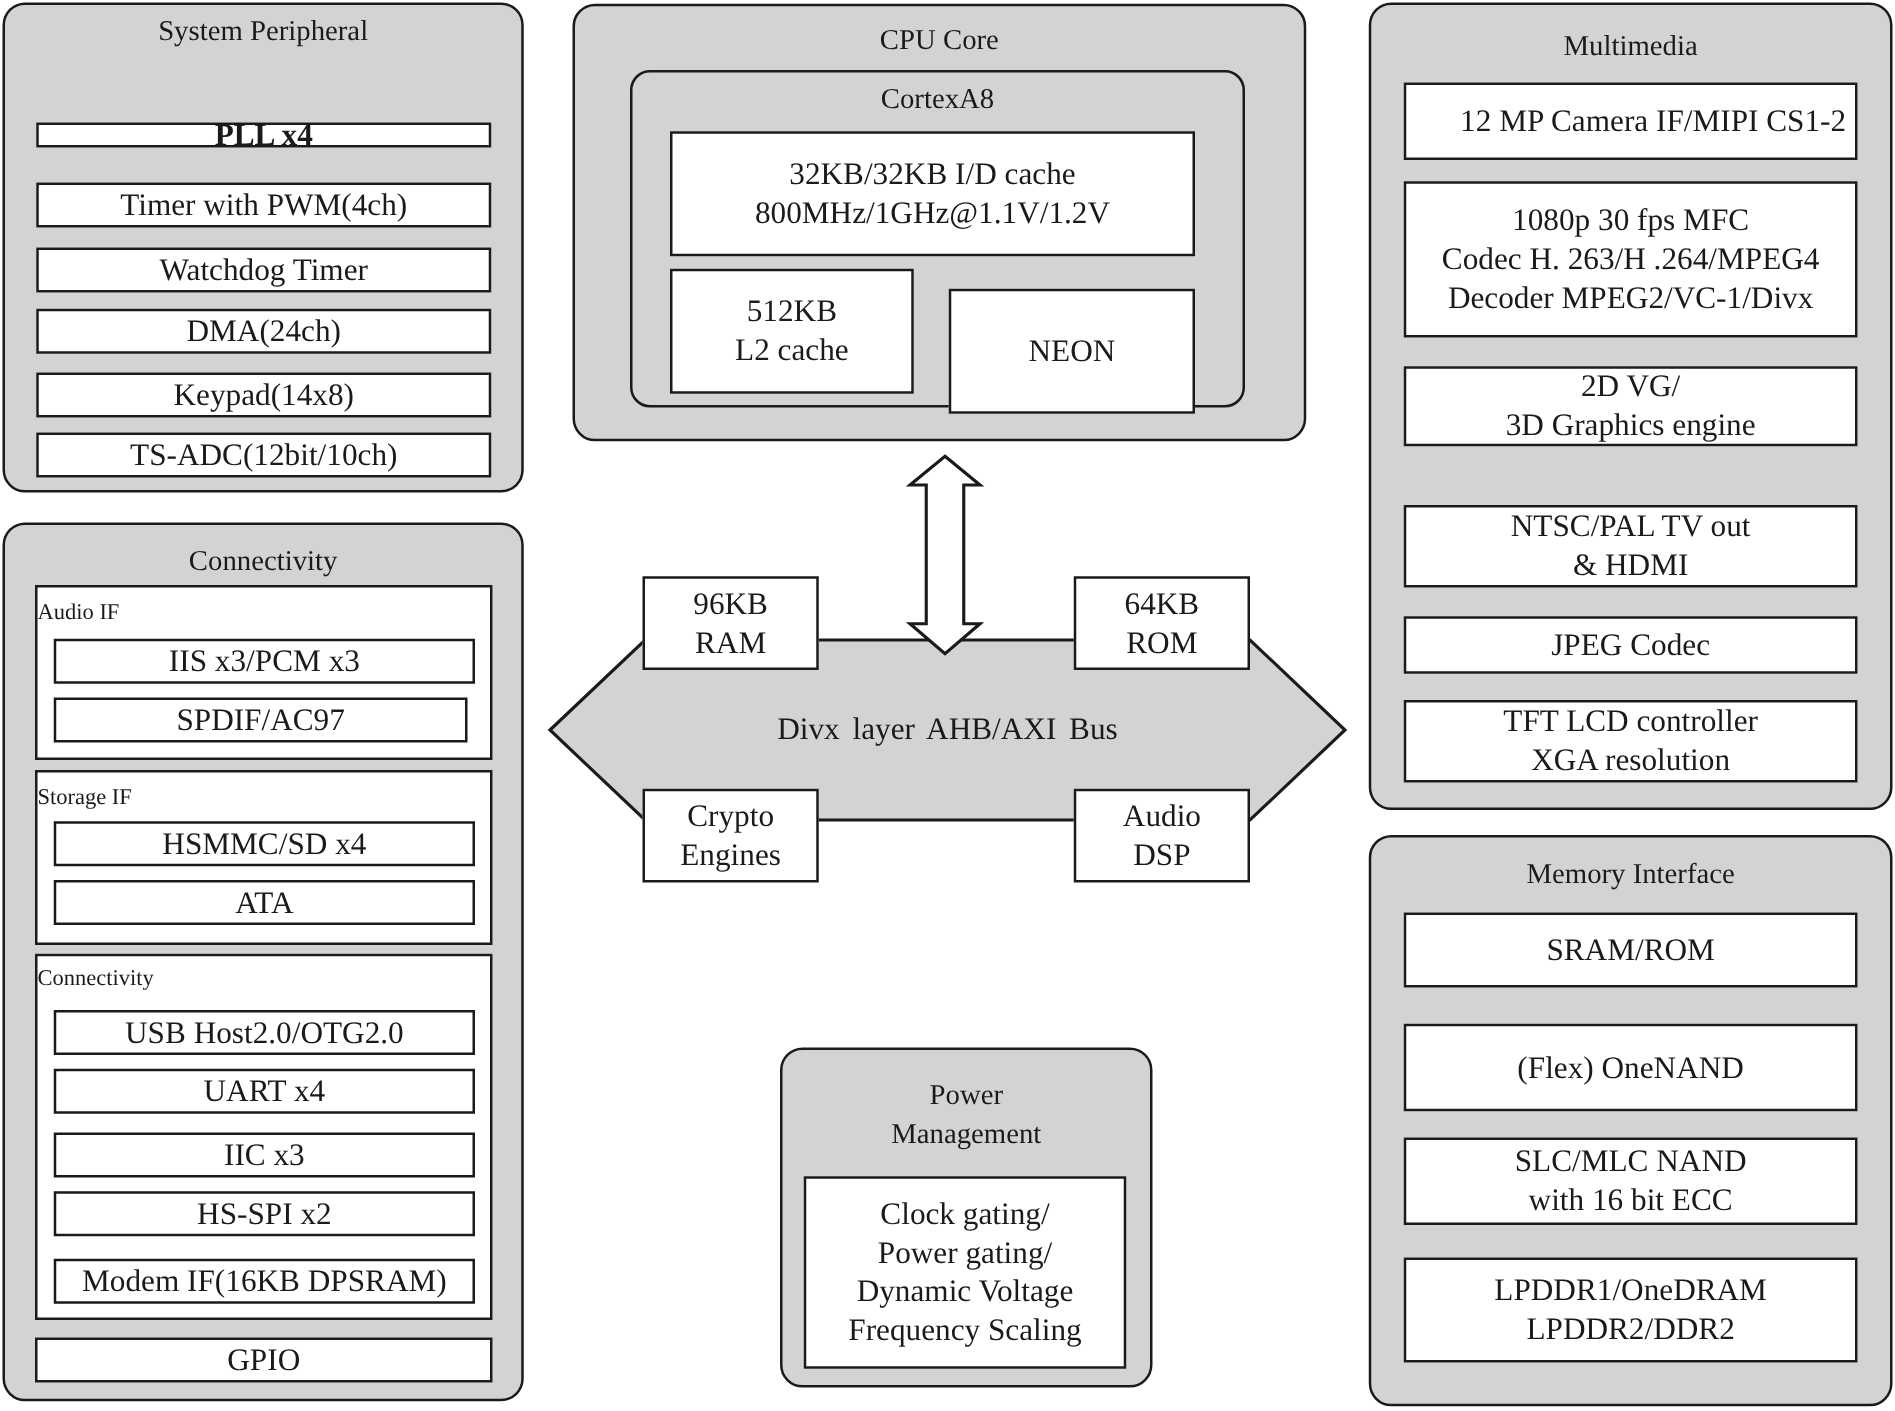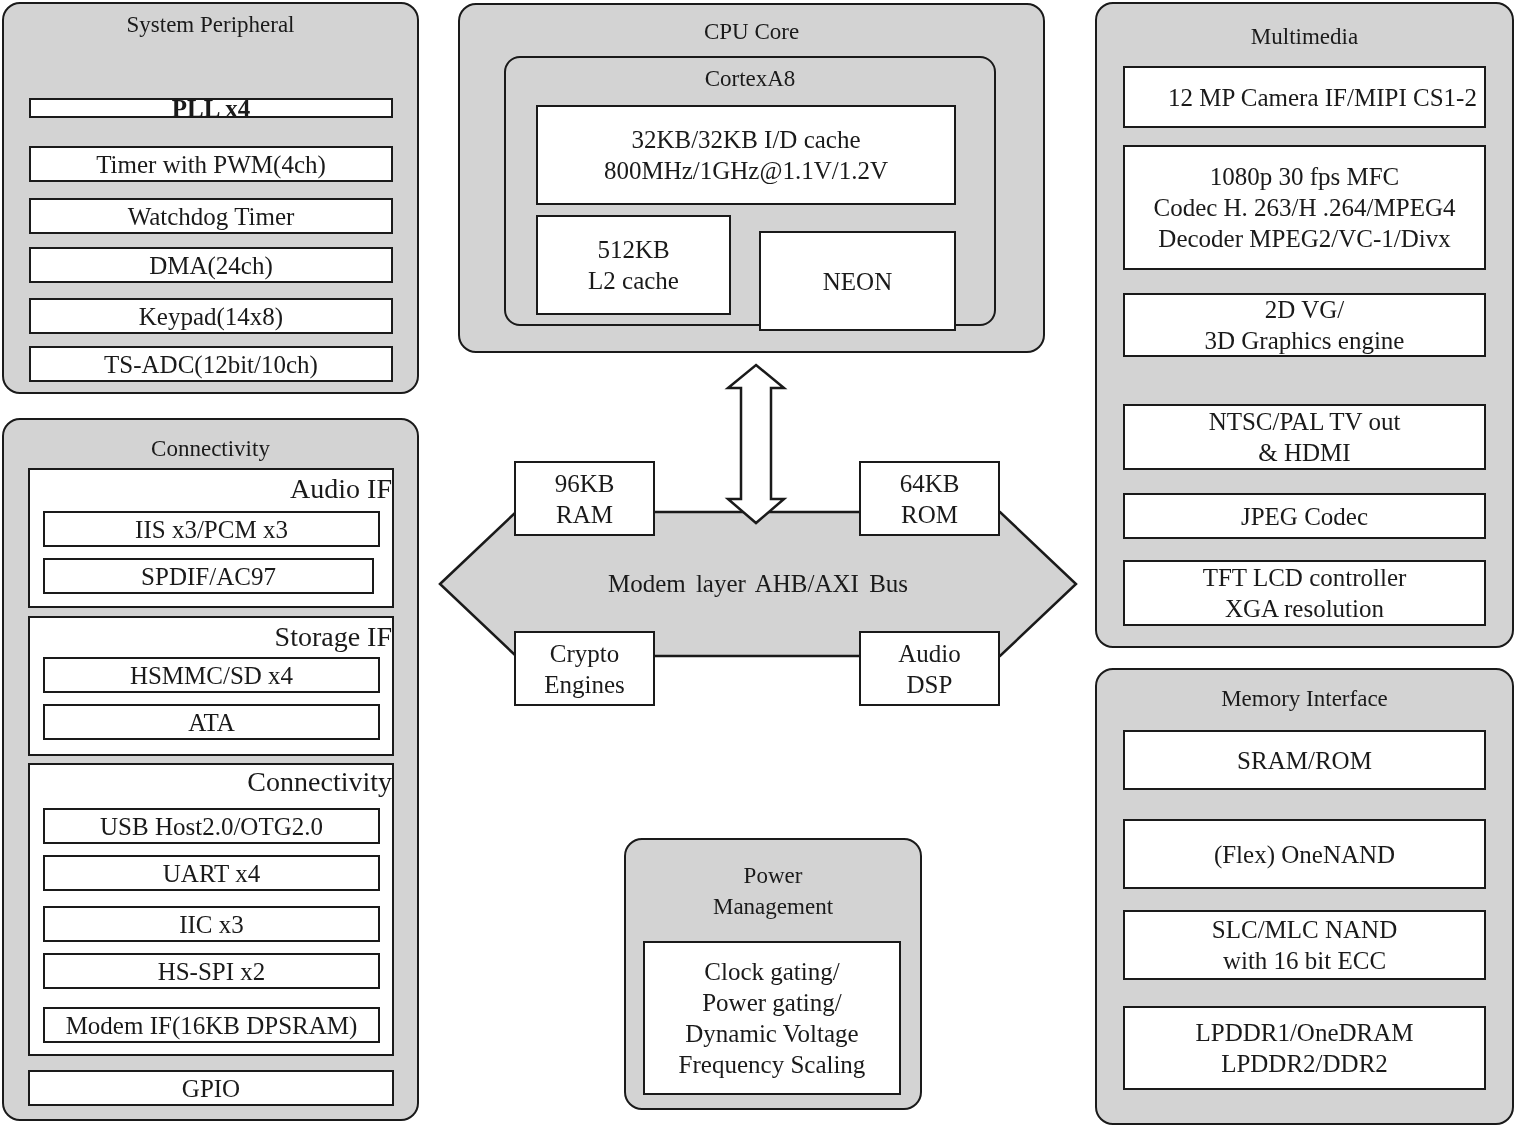--- a/index.html
+++ b/index.html
@@ -21,22 +21,22 @@
     background: #ffffff; border: 2.5px solid #1a1a1a;
     display: flex; align-items: center; justify-content: center;
     text-align: center; font-size: 25px; line-height: 31px;
     white-space: pre-line;
   }
   .group {
     position: absolute; box-sizing: border-box;
     background: #ffffff; border: 2.5px solid #1a1a1a;
   }
   .group-title {
-    position: absolute; left: 0; right: 0; text-align: right;
-    font-size: 28px; line-height: 30px;
+    position: absolute; left: 0; right: 0; text-align: left;
+    font-size: 18px; line-height: 30px;
   }
   .inner-rounded {
     position: absolute; box-sizing: border-box;
     background: #d3d3d3; border: 2.5px solid #1a1a1a; border-radius: 16px;
   }
   svg.bus { position: absolute; left: 0; top: 0; }
   .bus-label {
     position: absolute; left: 440px; width: 636px; top: 569px;
     text-align: center; font-size: 25px; line-height: 30px; word-spacing: 4px;
   }
@@ -99,21 +99,21 @@
 </svg>
 
 <div class="box" style="left:514px;top:461px;width:141px;height:75px;">96KB
 RAM</div>
 <div class="box" style="left:859px;top:461px;width:141px;height:75px;">64KB
 ROM</div>
 <div class="box" style="left:514px;top:631px;width:141px;height:75px;">Crypto
 Engines</div>
 <div class="box" style="left:859px;top:631px;width:141px;height:75px;">Audio
 DSP</div>
-<div class="bus-label">Modem layer  AHB/AXI Bus</div>
+<div class="bus-label">Divx layer  AHB/AXI Bus</div>
 
 <div class="panel" style="left:624px;top:838px;width:298px;height:272px;">
   <div class="panel-title" style="top:20px;line-height:31px;">Power
 Management</div>
   <div class="box" style="left:17px;top:101px;width:258px;height:154px;">Clock gating/
 Power gating/
 Dynamic Voltage
 Frequency Scaling</div>
 </div>
 

